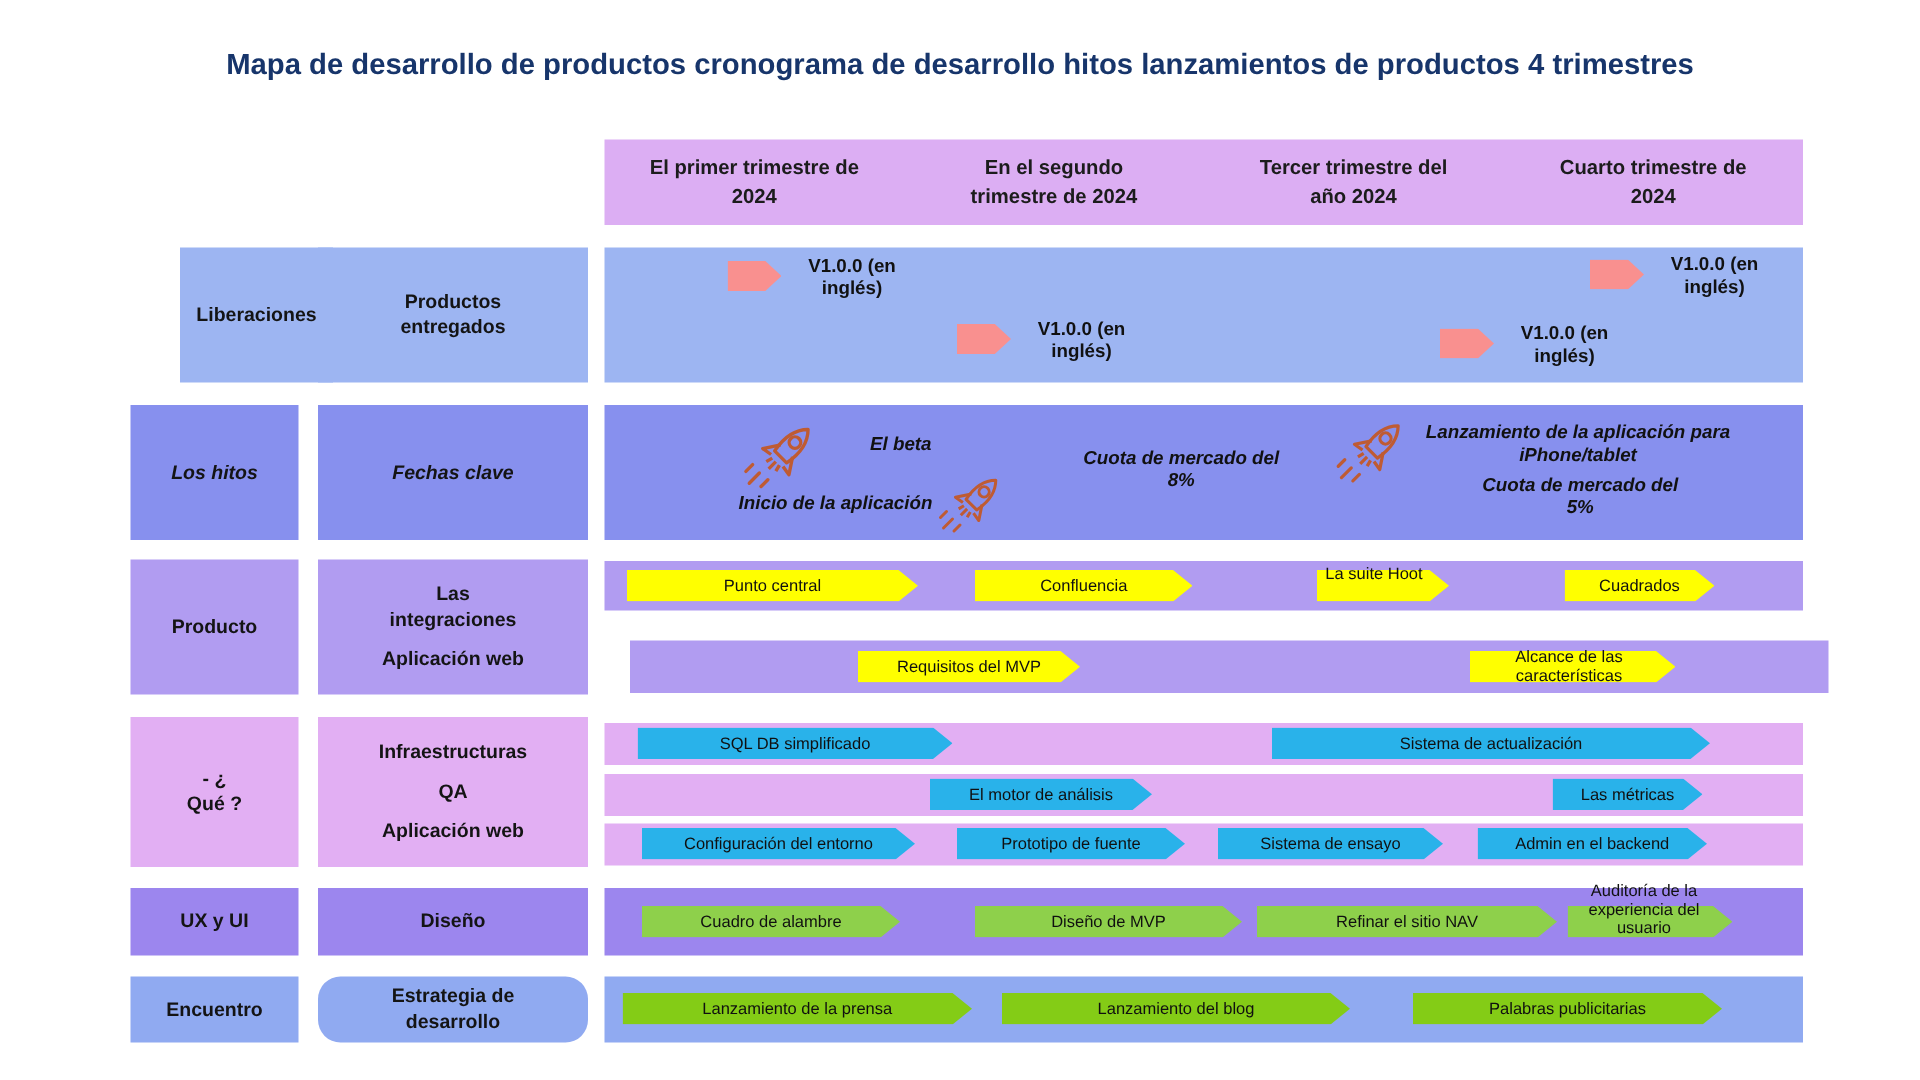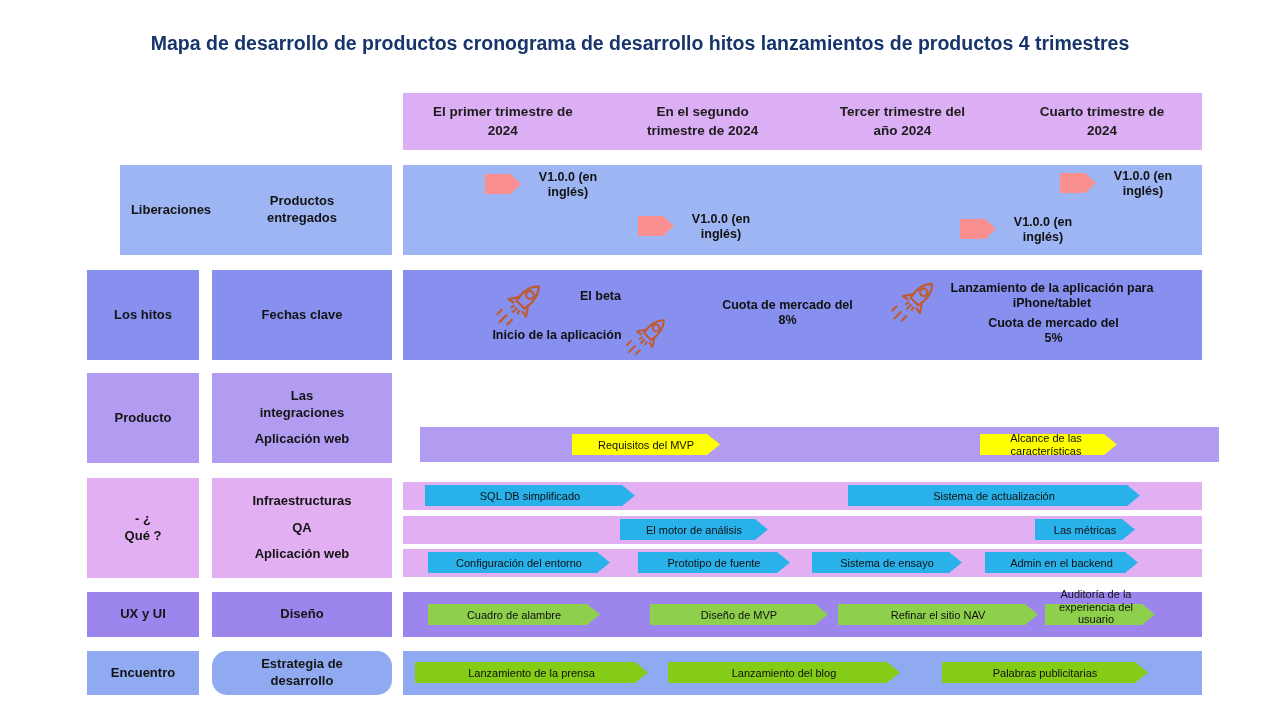--- a/index.html
+++ b/index.html
@@ -14,21 +14,21 @@
   .header-cell { flex: 1; display: flex; align-items: center; justify-content: center; }
   .header-cell span { display: inline-block; text-align: center; font-weight: bold;
                       font-size: 13.5px; color: #1c1c1c; line-height: 1.35; }
 
   .lbl { position: absolute; display: flex; flex-direction: column; align-items: center;
          justify-content: center; text-align: center; font-weight: bold; font-size: 13px;
          color: #141414; line-height: 1.3; }
   .strip { position: absolute; }
 
   .bg-releases   { background: #9db5f2; }
-  .bg-milestones { background: #8790ee; }
+  .bg-milestones { background: #8790ee; font-style: italic; }
   .bg-product    { background: #b19cf1; }
   .bg-what       { background: #e2aff3; }
   .bg-ux         { background: #9c86ee; }
   .bg-meeting    { background: #90aaf1; }
 
   .bar { position: absolute; height: 21px; display: flex; align-items: center; justify-content: center;
          font-size: 11px; color: #101010;
          clip-path: polygon(0 0, calc(100% - 13px) 0, 100% 50%, calc(100% - 13px) 100%, 0 100%); }
   .bar.yellow { background: #ffff00; }
   .bar.cyan   { background: #29b2ea; }
@@ -136,20 +136,27 @@
     </svg>
     <div class="note" style="left:538px; top:11px; width:222px;">Lanzamiento de la aplicación para iPhone/tablet</div>
     <div class="note" style="left:578px; top:46px; width:145px;">Cuota de mercado del 5%</div>
   </div>
 
   <div class="lbl bg-product" style="left:87px; top:373px; width:112px; height:90px;">Producto</div>
   <div class="lbl bg-product" style="left:212px; top:373px; width:180px; height:90px;">
     <span style="max-width:110px">Las integraciones</span>
     <span class="sub-gap">Aplicación web</span>
   </div>
+  <div class="strip bg-product" style="left:403px; top:374px; width:799px; height:33px;">
+    <div class="bar yellow" style="left:15px;  top:6px; width:194px;">Punto central</div>
+    <div class="bar yellow" style="left:247px; top:6px; width:145px;">Confluencia</div>
+    <div class="bar yellow" style="left:475px; top:6px; width:88px;"></div>
+    <div class="overlay-label" style="left:470px; top:3px; width:86px;">La suite Hoot</div>
+    <div class="bar yellow" style="left:640px; top:6px; width:100px;">Cuadrados</div>
+  </div>
   <div class="strip bg-product" style="left:403px; top:427px; width:799px; height:35px;margin-left:17px;">
     <div class="bar yellow" style="left:152px; top:7px; width:148px;">Requisitos del MVP</div>
     <div class="bar yellow" style="left:560px; top:7px; width:137px;"></div>
     <div class="overlay-label" style="left:572px; top:5px; width:108px;">Alcance de las características</div>
   </div>
 
   <div class="lbl bg-what prewrap" style="left:87px; top:478px; width:112px; height:100px;">- ¿
 Qué ?</div>
   <div class="lbl bg-what" style="left:212px; top:478px; width:180px; height:100px;">
     <span>Infraestructuras</span>

